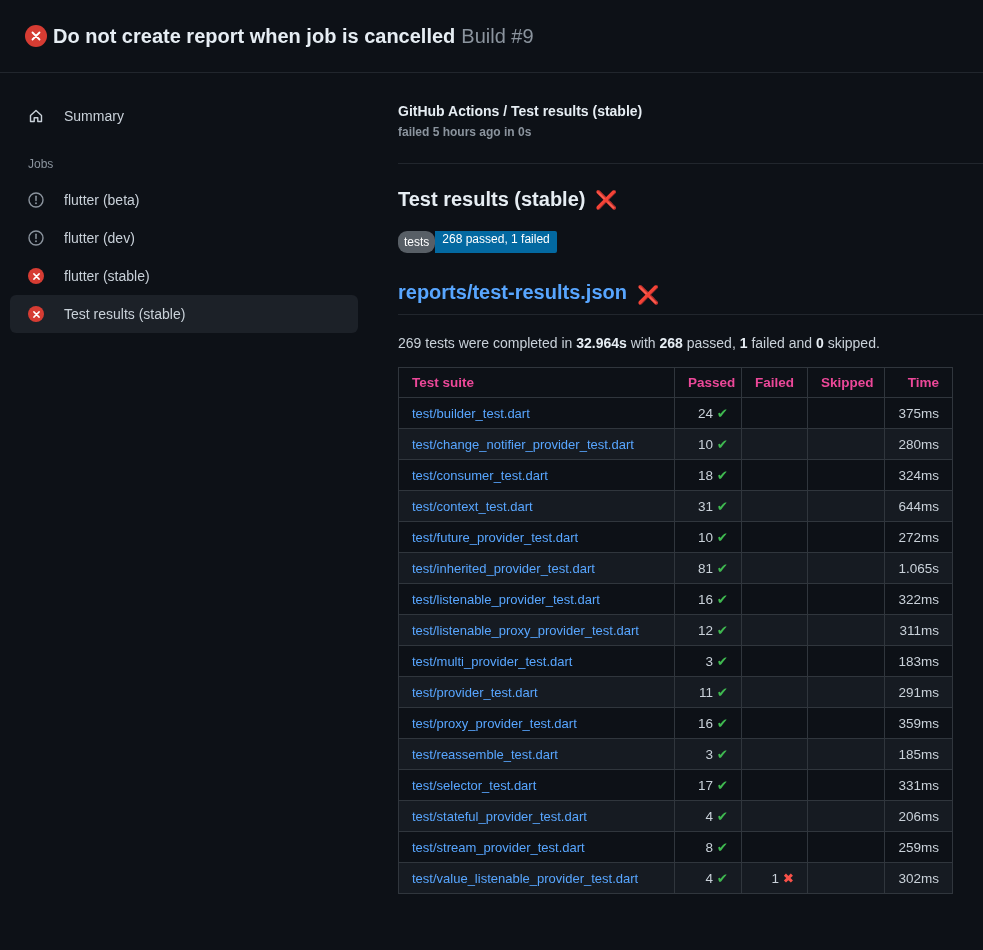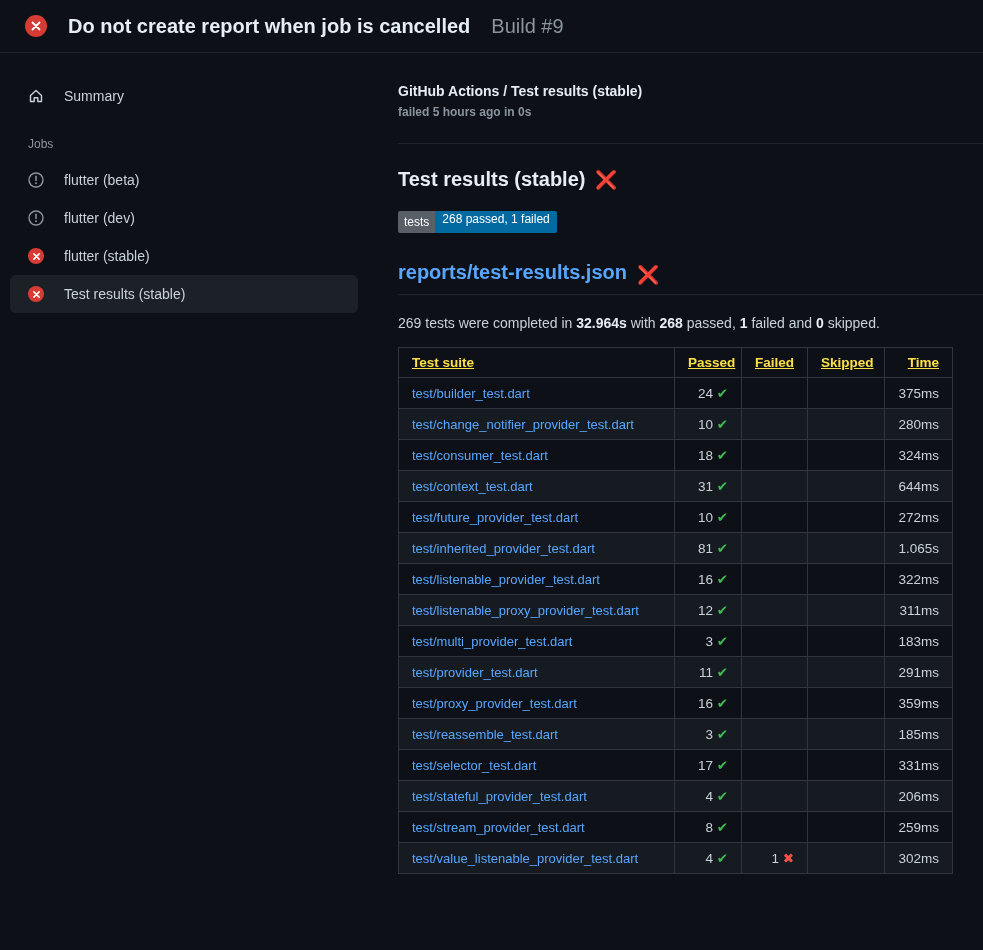--- a/index.html
+++ b/index.html
@@ -8,22 +8,22 @@
     background:#0d1117;
     color:#c9d1d9;
     font-family:"Liberation Sans","DejaVu Sans",sans-serif;
     overflow:hidden;
     font-size:14px;
   }
   a { text-decoration:none; }
 
   
   .app-header {
-    display:flex; align-items:center; gap:21px;
-    height:53px; padding:0 16px 0 25px;
+    display:flex; align-items:center; gap:6px;
+    height:73px; padding:0 16px 0 25px;
     border-bottom:1px solid #21262d;
   }
   .status-circle {
     width:22px; height:22px; flex:none; border-radius:50%;
     background:#d63c33; color:#0d1117;
     display:flex; align-items:center; justify-content:center;
   }
   .status-circle svg { display:block; }
   .app-header h1 { font-size:20px; font-weight:700; color:#e6edf3; display:inline; }
   .app-header .build-no { font-size:20px; font-weight:400; color:#8b949e; }
@@ -57,21 +57,21 @@
   .section-title {
     margin-top:24px; font-size:20px; font-weight:700; color:#e6edf3;
     display:flex; align-items:center; gap:10px;
   }
   .cross-glyph { color:#ef3826; font-weight:700; font-size:18px; line-height:1; }
 
   .badge {
     display:inline-flex; margin-top:20px; font-size:12px; line-height:1;
     border-radius:2px; overflow:hidden;
   }
-  .badge .badge-label { background:#585f66; color:#ffffff; padding:5px 6px; }
+  .badge .badge-label { background:#585f66; color:#ffffff; padding:5px 6px;border-radius:9px; }
   .badge .badge-value { background:#0369a1; color:#ffffff; padding:2px 7px;text-align:center; }
 
   .report-heading {
     margin-top:28px; padding-bottom:10px;
     border-bottom:1px solid #21262d;
     font-size:20px; font-weight:700;
     display:flex; align-items:flex-end; gap:10px;
   }
   .report-heading a { color:#58a6ff; }
 
@@ -80,21 +80,21 @@
 
   
   table.results {
     margin-top:16px; border-collapse:collapse; table-layout:fixed;
     width:554px; font-size:13.5px;
   }
   .results th, .results td {
     border:1px solid #30363d; padding:7px 13px;
     white-space:nowrap; overflow:hidden;
   }
-  .results th { font-weight:700; color:#fde047; text-align:left;text-decoration:underline; }
+  .results th { font-weight:700; color:#ec4899; text-align:left; }
   .results th.num, .results td.num { text-align:right; }
   .results tbody tr:nth-child(even) { background:#161b22; }
   .results td.suite a { color:#58a6ff; font-size:13px; }
   .results col.c-suite { width:276px; }
   .results col.c-passed { width:67px; }
   .results col.c-failed { width:66px; }
   .results col.c-skipped { width:77px; }
   .results col.c-time { width:68px; }
   .check { color:#3fb950; font-weight:700; }
   .cross { color:#f85149; font-weight:700; }

